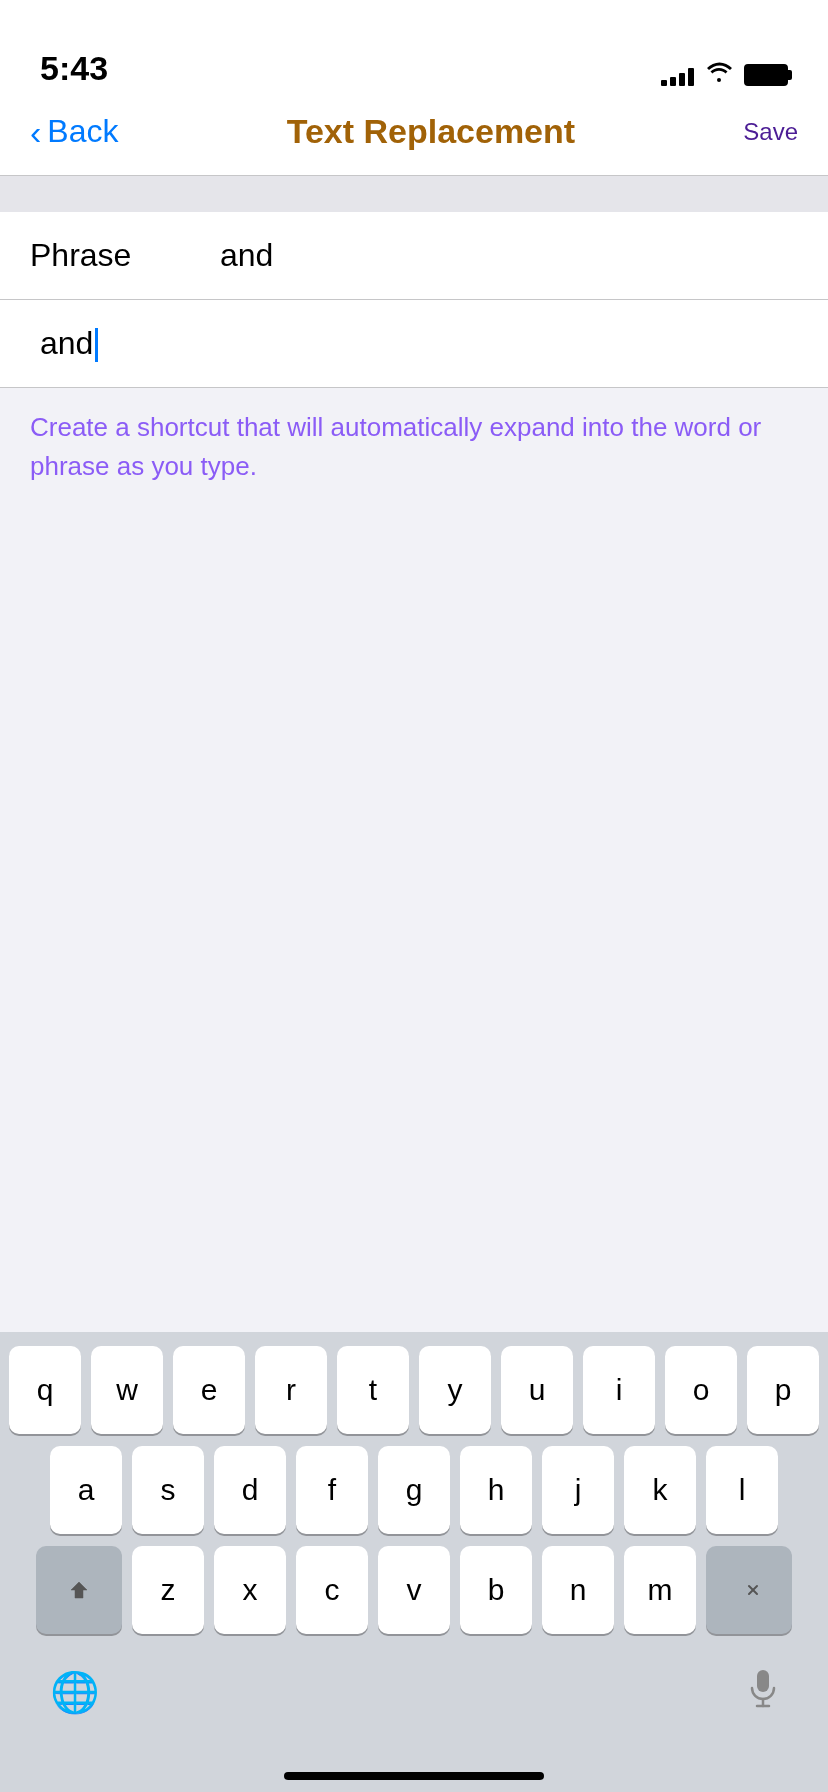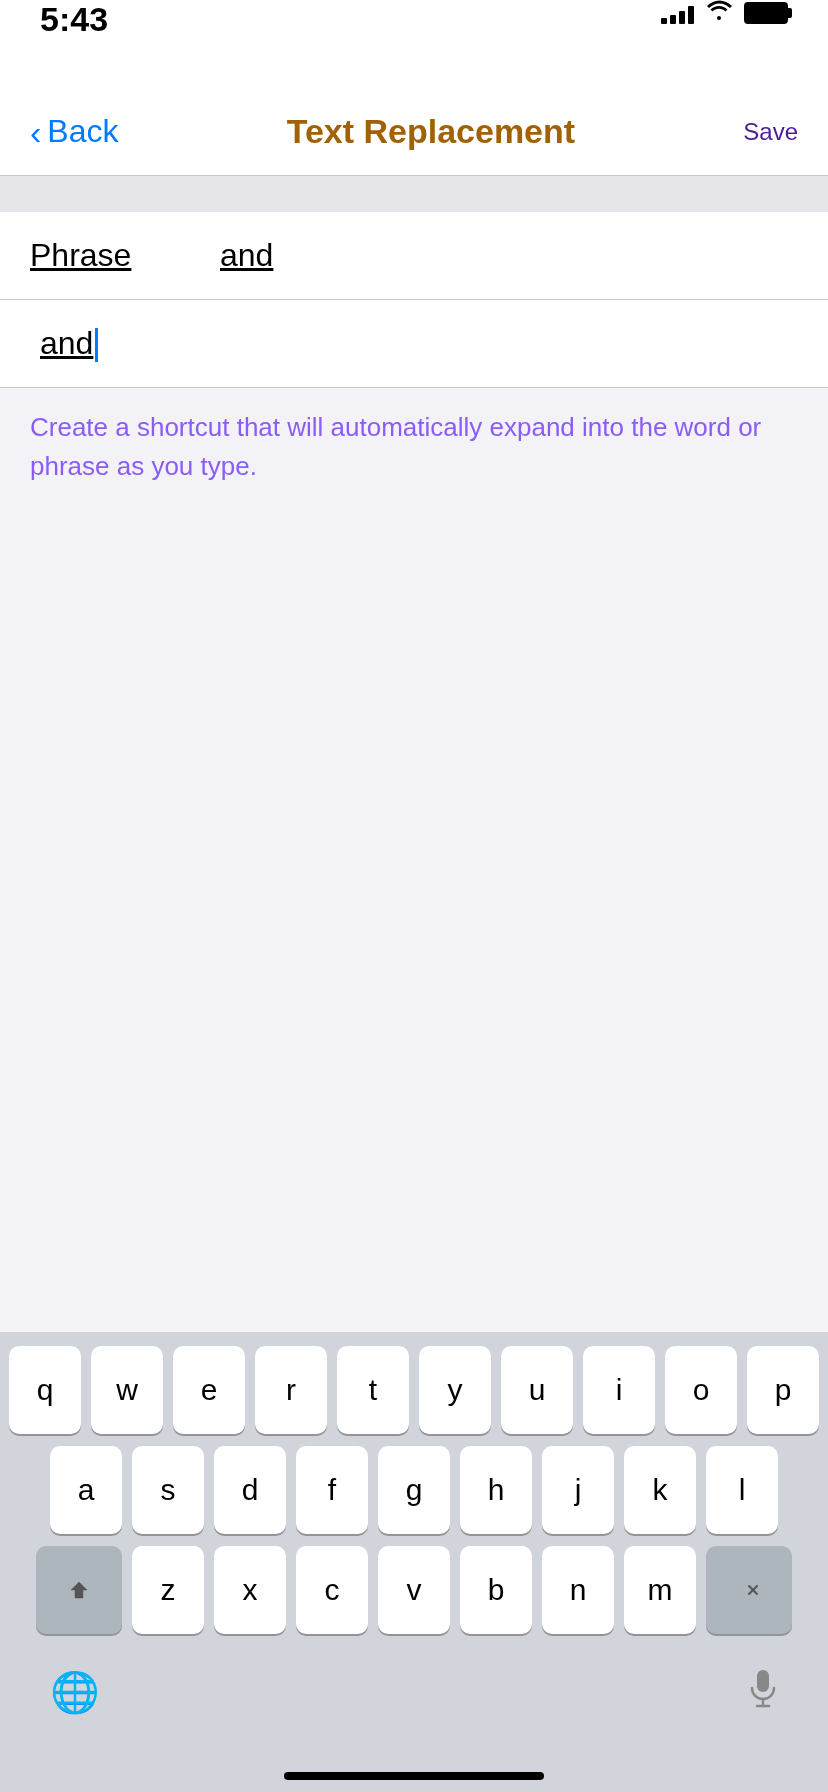--- a/index.html
+++ b/index.html
@@ -12,21 +12,21 @@
       font-family: -apple-system, 'SF Pro Text', 'Helvetica Neue', Arial, sans-serif;
       display: flex;
       flex-direction: column;
     }
 
     
     .status-bar {
       background: #ffffff;
       height: 88px;
       display: flex;
-      align-items: flex-start;
+      align-items: flex-end;
       justify-content: space-between;
       padding: 0 40px;
     }
 
     .status-time {
       font-size: 34px;
       font-weight: 600;
       color: #000;
     }
 
@@ -116,21 +116,20 @@
 
     
     .section-separator {
       background: #e5e5ea;
       height: 36px;
     }
 
     
     .form-section {
       background: #ffffff;
-      text-decoration: underline;
     }
 
     .form-row {
       display: flex;
       align-items: center;
       padding: 0 30px;
       min-height: 88px;
       border-bottom: 1px solid #c6c6c8;
       position: relative;
     }

